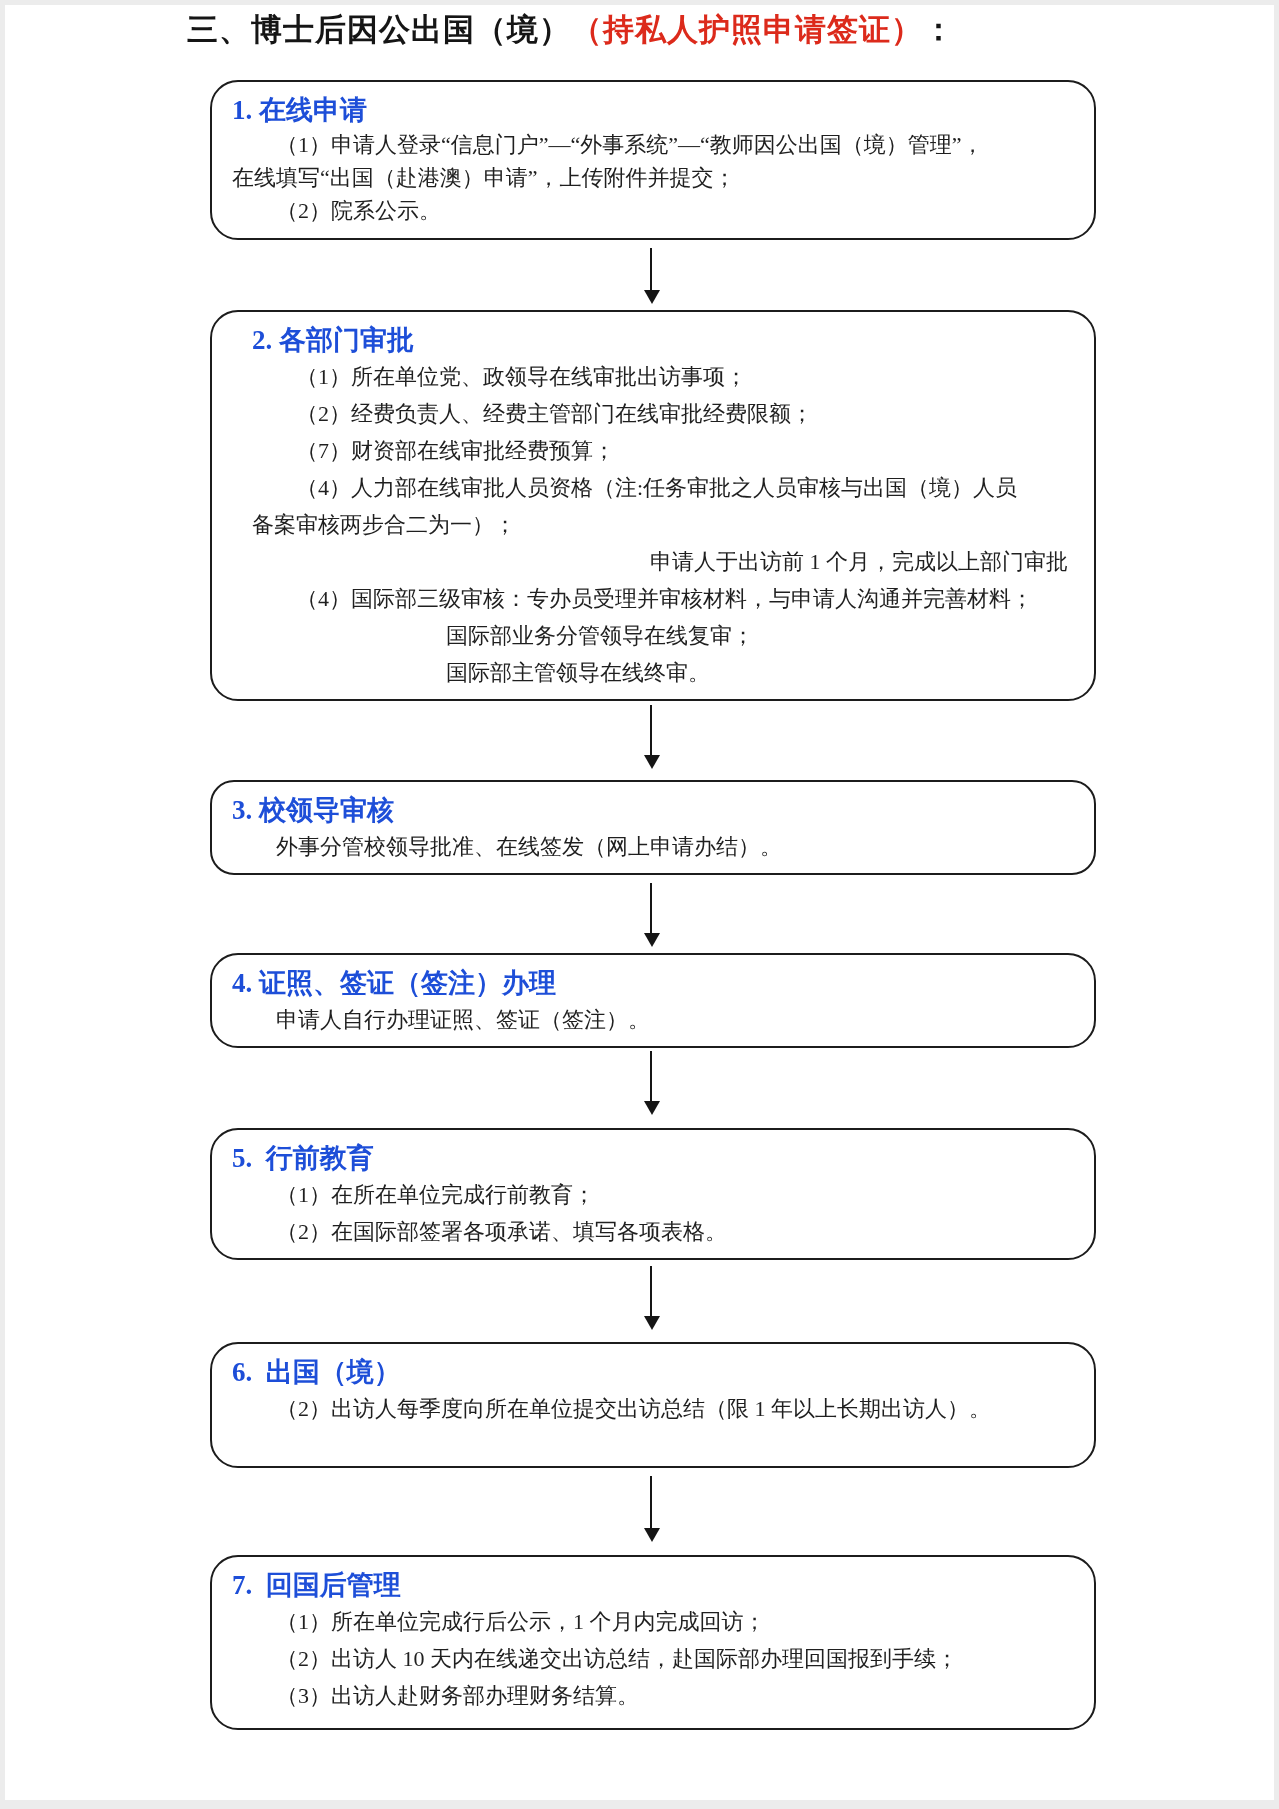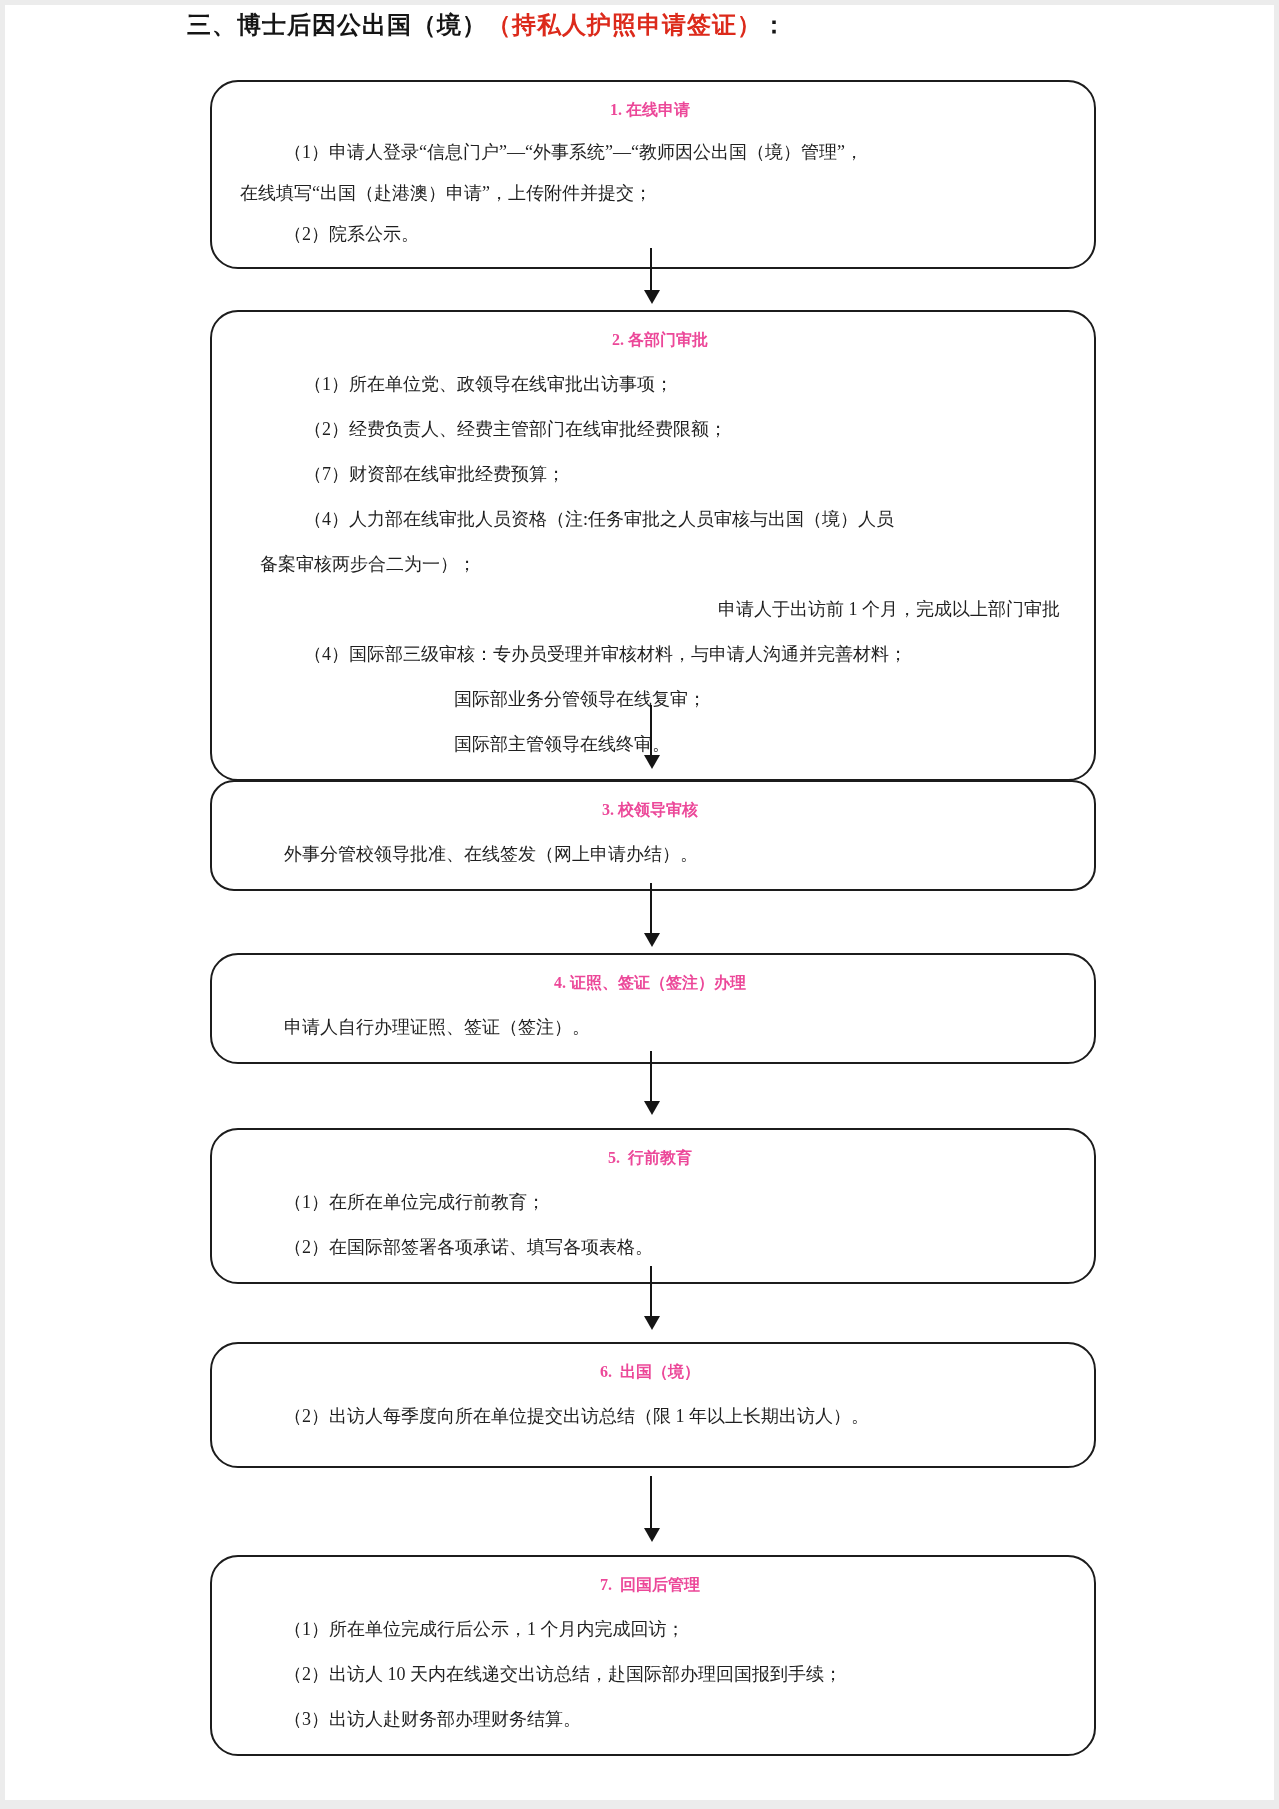--- a/index.html
+++ b/index.html
@@ -8,34 +8,34 @@
     background:#ececec;
     font-family:"Liberation Serif","DejaVu Serif",serif;
     color:#1f1f1f;
   }
   .page {
     position:absolute; left:5px; top:5px; right:5px; bottom:9px;
     background:#ffffff;
   }
   .doc-title {
     position:absolute; left:182px; top:4px;
-    font-size:24px; font-weight:bold; letter-spacing:1px;
+    font-size:31px; font-weight:bold; letter-spacing:1px;
     white-space:pre-wrap; color:#151515;
   }
   .box {
     position:absolute; left:205px; width:886px; box-sizing:border-box;
     border:2px solid #1c1c1c; border-radius:28px; background:#fff;
     padding:10px 26px 8px 20px;
   }
   .box h2 {
-    margin:0; text-align:center; font-size:16px; font-weight:bold;
-    line-height:36px; white-space:pre-wrap; color:#ec4899;
+    margin:0; text-align:left; font-size:27px; font-weight:bold;
+    line-height:36px; white-space:pre-wrap; color:#1d4ed8;
   }
   .box p {
-    margin:8px; font-size:18px; line-height:37px; white-space:pre-wrap;
+    margin:0; font-size:22px; line-height:37px; white-space:pre-wrap;
   }
   .b1 p { line-height:33px; }
   p.indent { text-indent:44px; }
   p.flush  { text-indent:0; }
   p.mid    { padding-left:125px;text-align:right; }
   p.sub    { padding-left:194px; }
 
   .b1 { top:75px;   min-height:160px; }
   .b2 { top:305px;  min-height:385px;padding-left:40px; }
   .b3 { top:775px;  min-height:95px;border-radius:24px;  }

